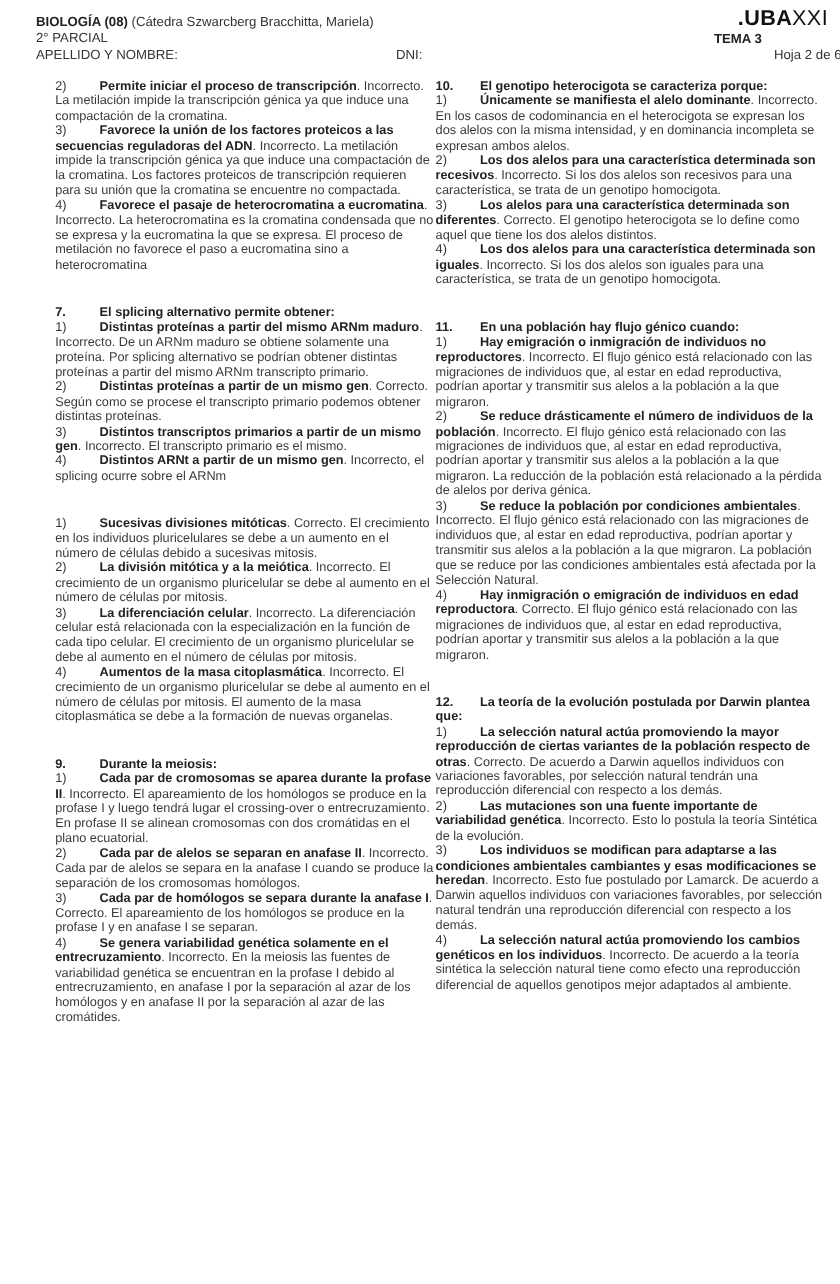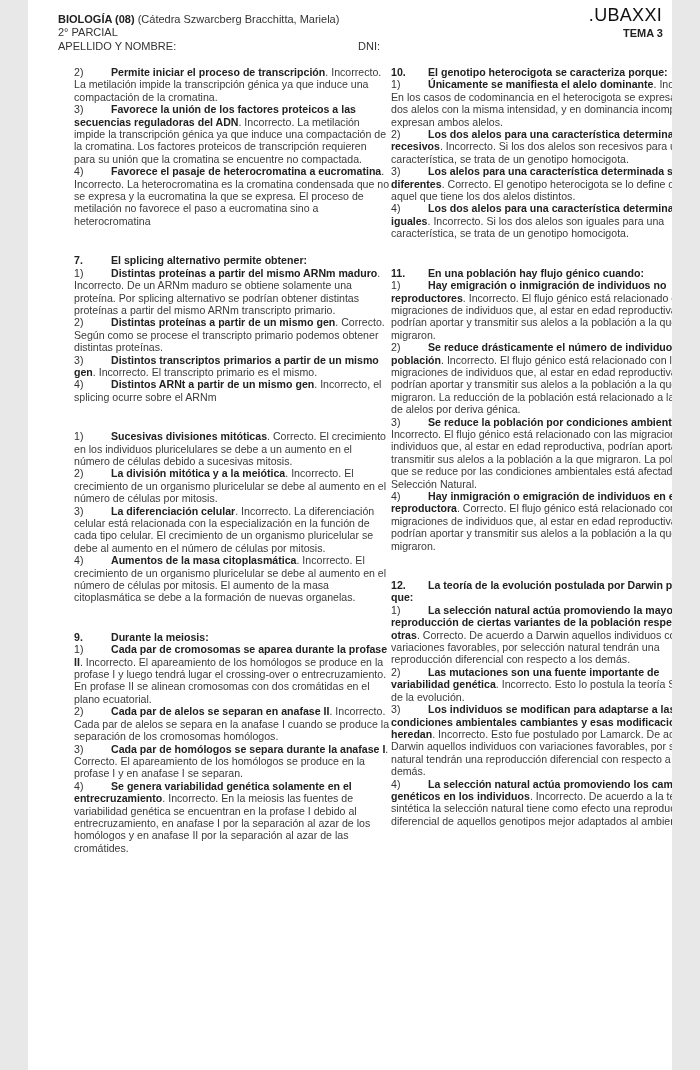--- a/index.html
+++ b/index.html
@@ -1,25 +1,25 @@
 <!DOCTYPE html>
 <html><head>
 <meta charset="utf-8">
 <style>
   html,body{margin:0;padding:0;background:#e8e8e8;}
   .page{
-    position:relative;width:644px;height:1070px;margin:0 auto;background:#ffffff;
+    position:relative;width:700px;height:1070px;margin:0 auto;background:#ffffff;
     font-family:"Liberation Sans", sans-serif;color:#333;overflow:hidden;
   }
   
   .hdr-item{position:absolute;font-size:11px;line-height:12px;white-space:nowrap;}
   .b{font-weight:bold;color:#222;}
   .logo{position:absolute;top:6px;right:10px;font-size:18px;line-height:18px;letter-spacing:.3px;color:#111;}
   .logo .light{font-weight:400;}
-  .logo .heavy{font-weight:400;margin-top:40px;}
+  .logo .heavy{font-weight:700;margin-top:40px;}
   
   .col{position:absolute;top:66px;}
   .col-left{left:46px;width:316px;}
   .col-right{left:363px;width:326px;}
   .qblock{margin:0 0 27px 0;}
   p.qhead,p.opt{margin:0;font-size:10.6px;line-height:12.4px;text-align:left;}
   p.qhead{font-weight:bold;color:#222;}
   .num{display:inline-block;width:37px;vertical-align:top;}
   .ostate{font-weight:bold;color:#222;}
   .oexp{font-weight:normal;color:#3a3a3a;}

